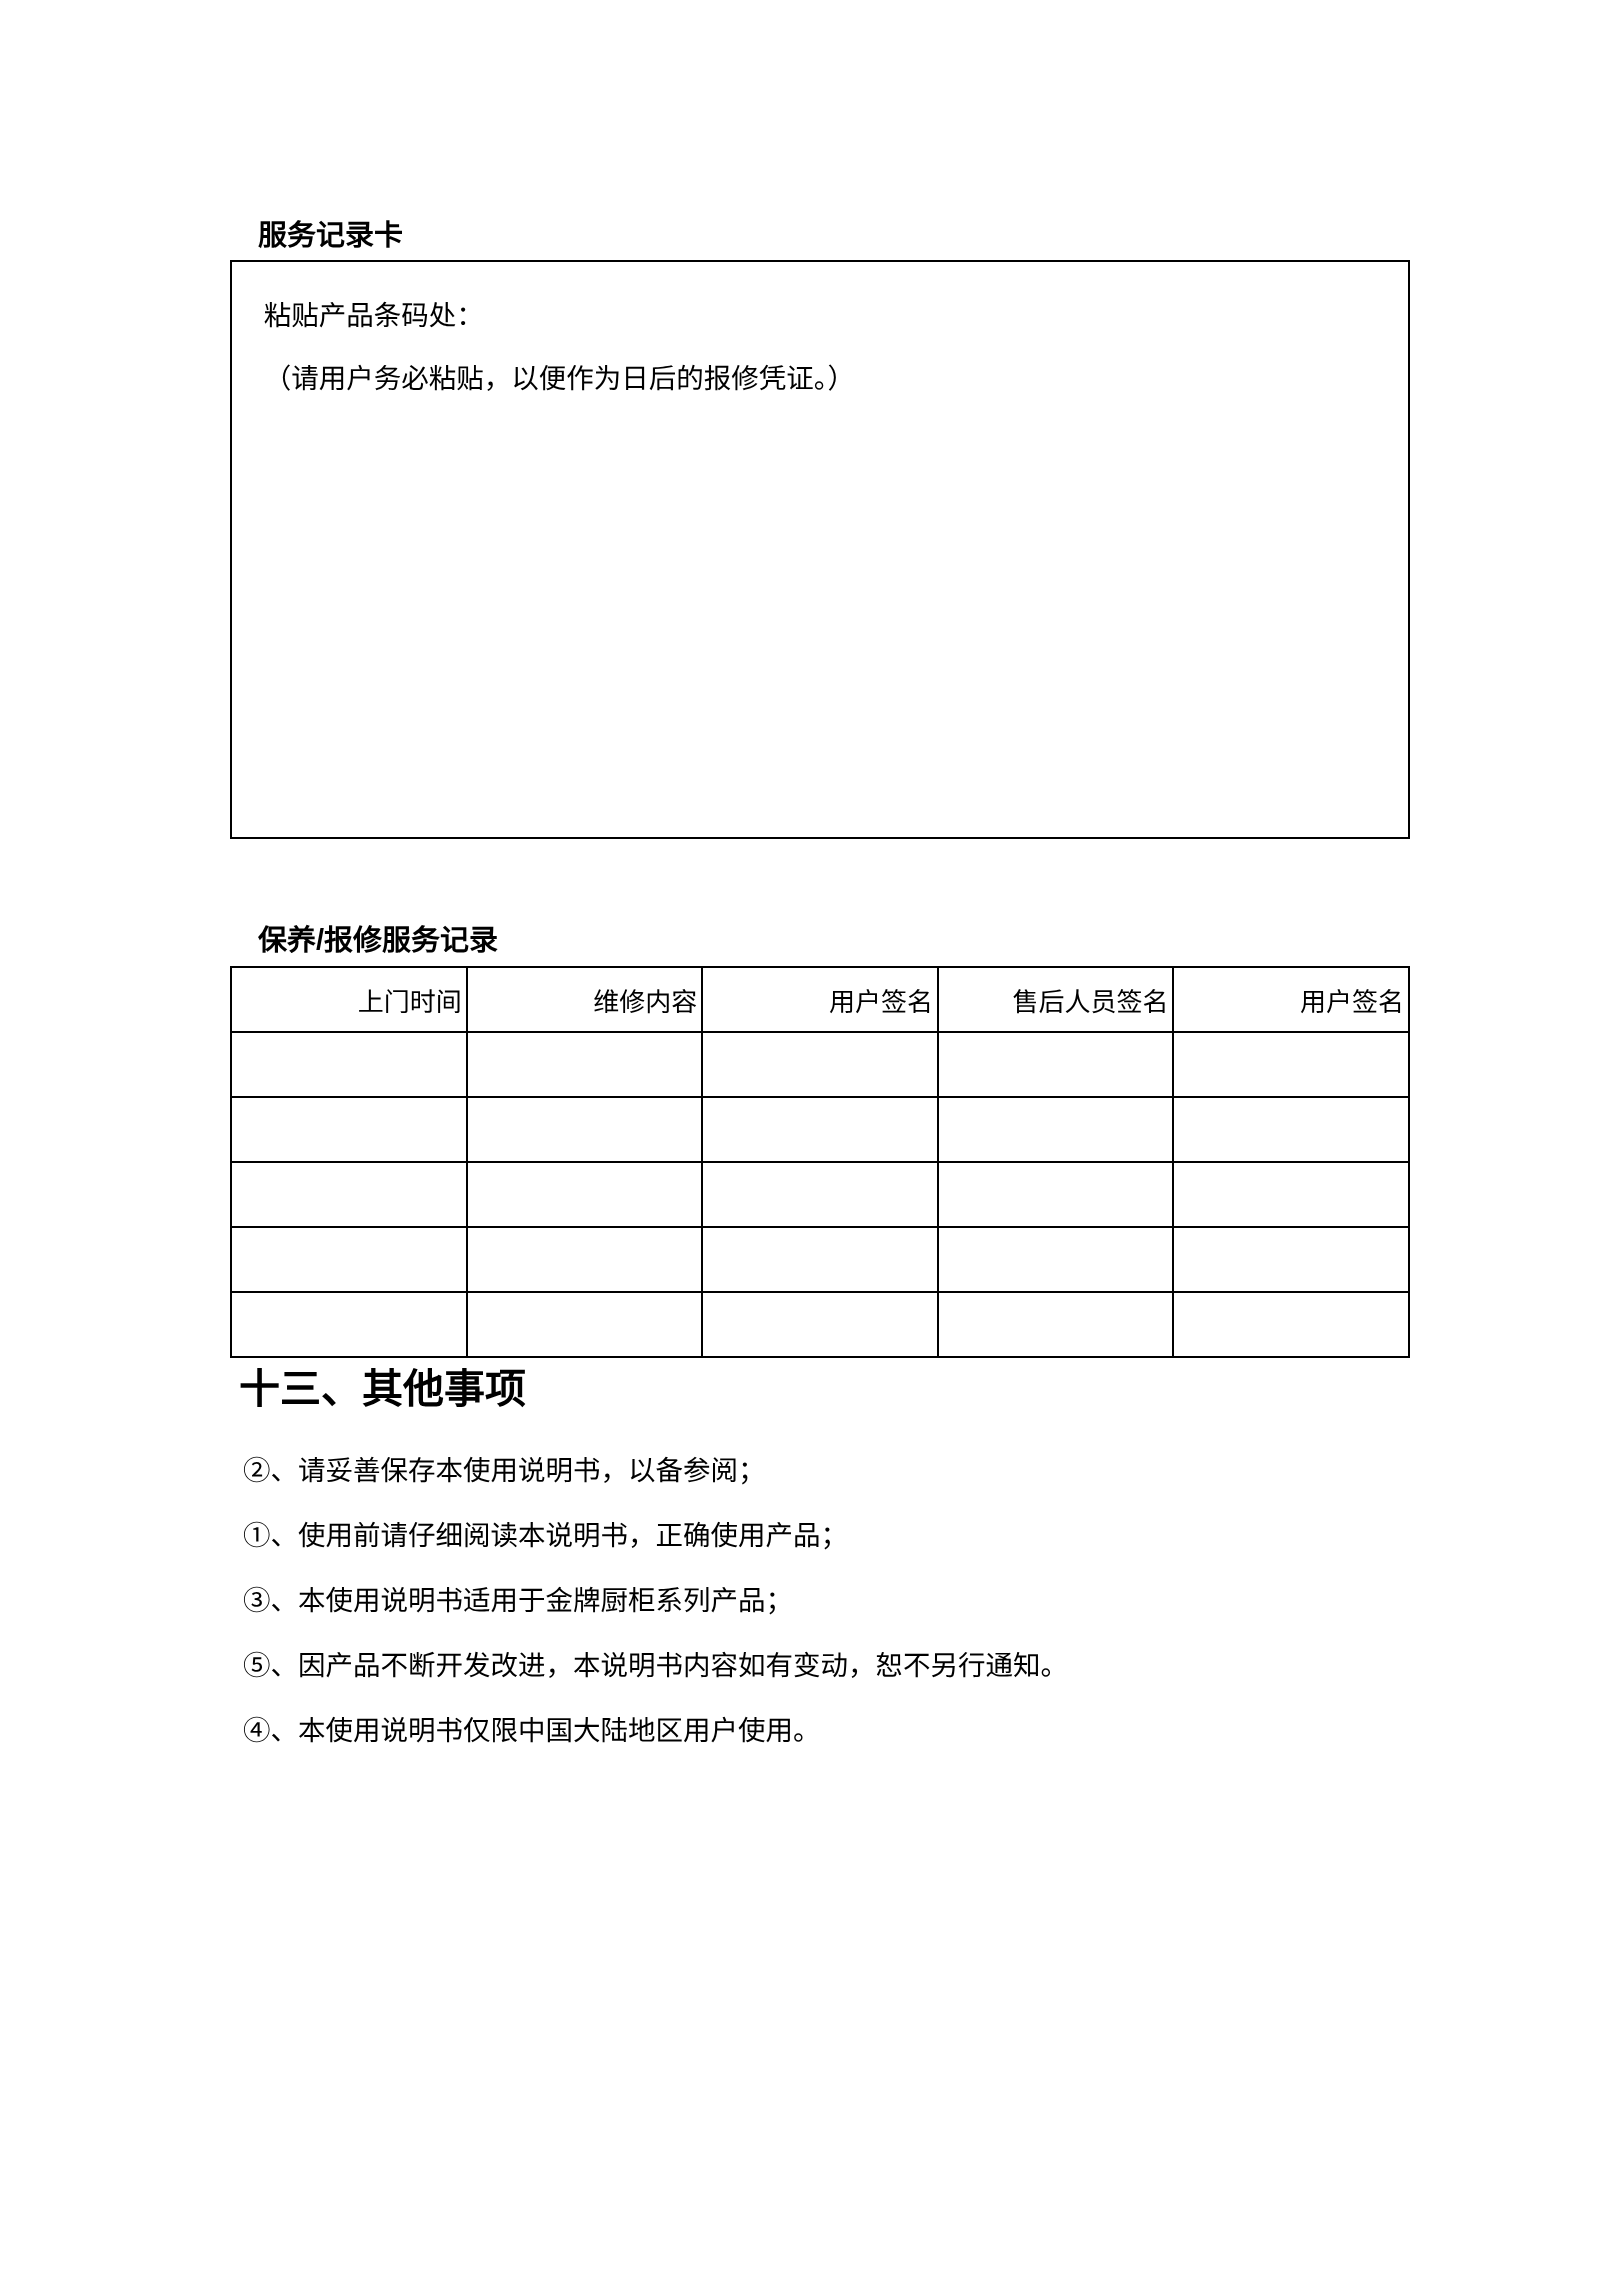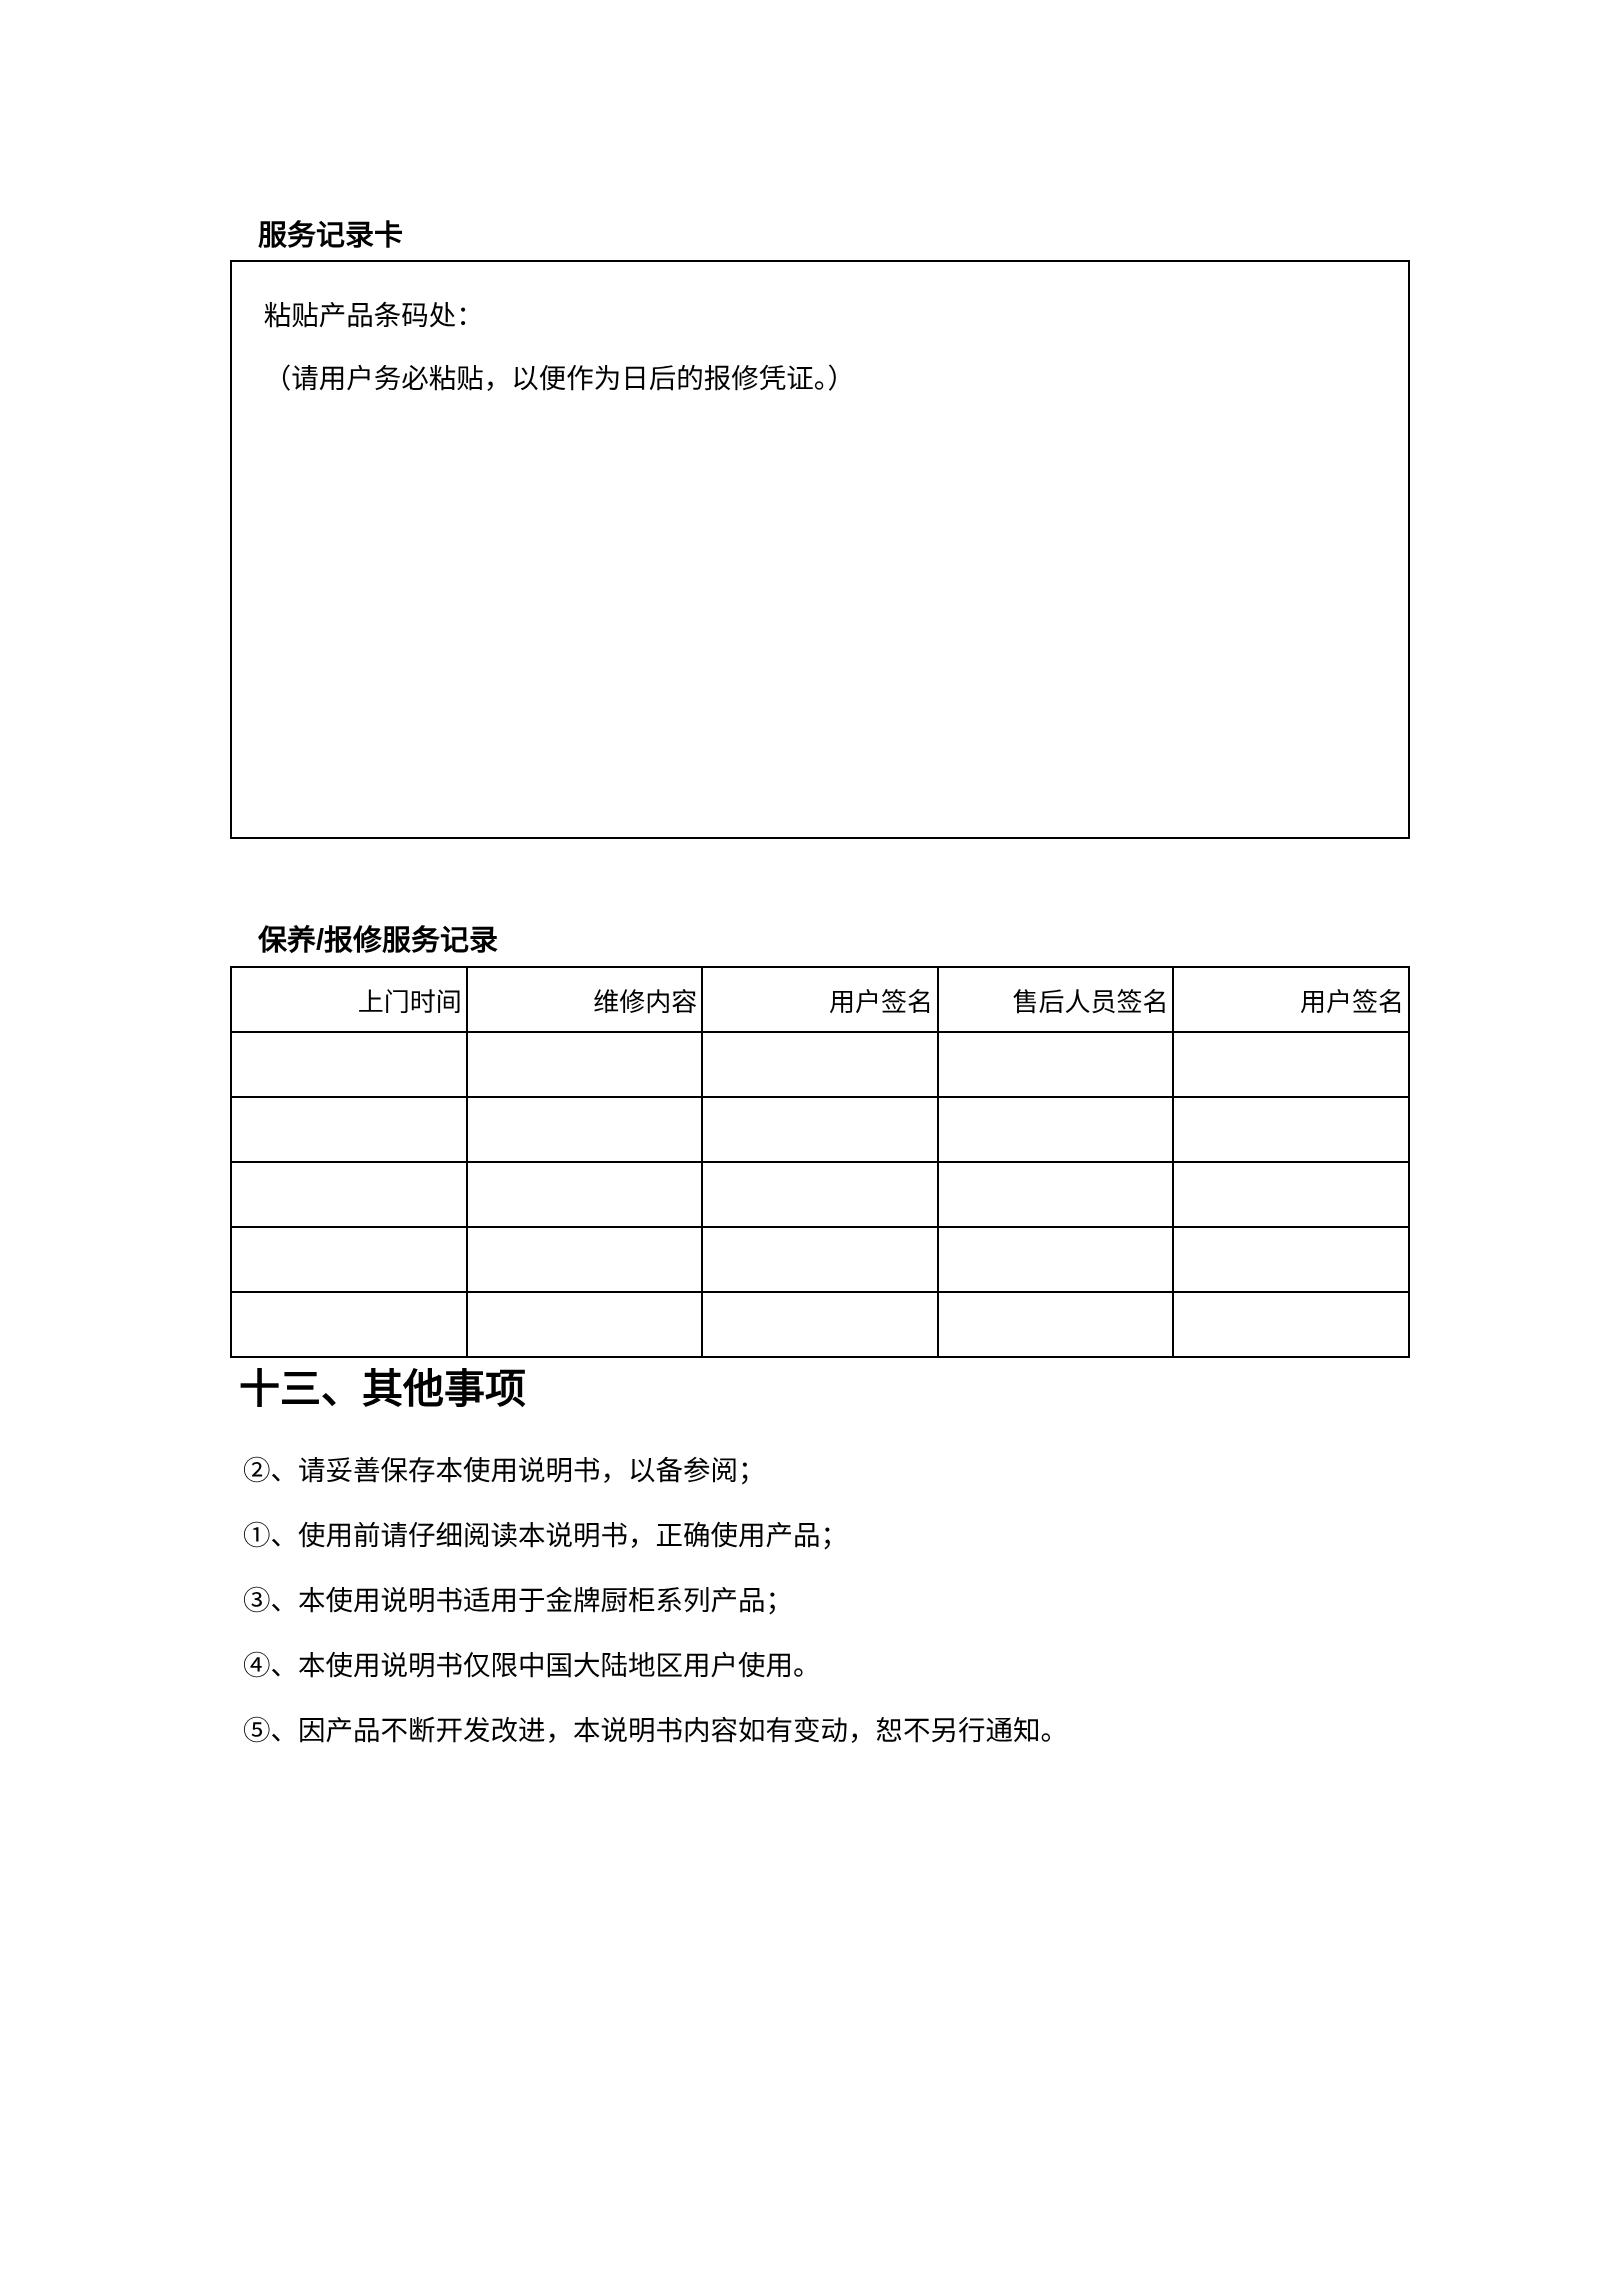--- a/index.html
+++ b/index.html
@@ -162,18 +162,18 @@
         </tr>
       </tbody>
   </table>
 
   <h1 class="section-title">十三、其他事项</h1>
 
   <div class="items">
     <p>②、请妥善保存本使用说明书，以备参阅；</p>
     <p>①、使用前请仔细阅读本说明书，正确使用产品；</p>
     <p>③、本使用说明书适用于金牌厨柜系列产品；</p>
+    <p>⑤、因产品不断开发改进，本说明书内容如有变动，恕不另行通知。</p>
     <p>④、本使用说明书仅限中国大陆地区用户使用。</p>
-    <p>⑤、因产品不断开发改进，本说明书内容如有变动，恕不另行通知。</p>
   </div>
 
 </div>
 
 
 </body></html>

